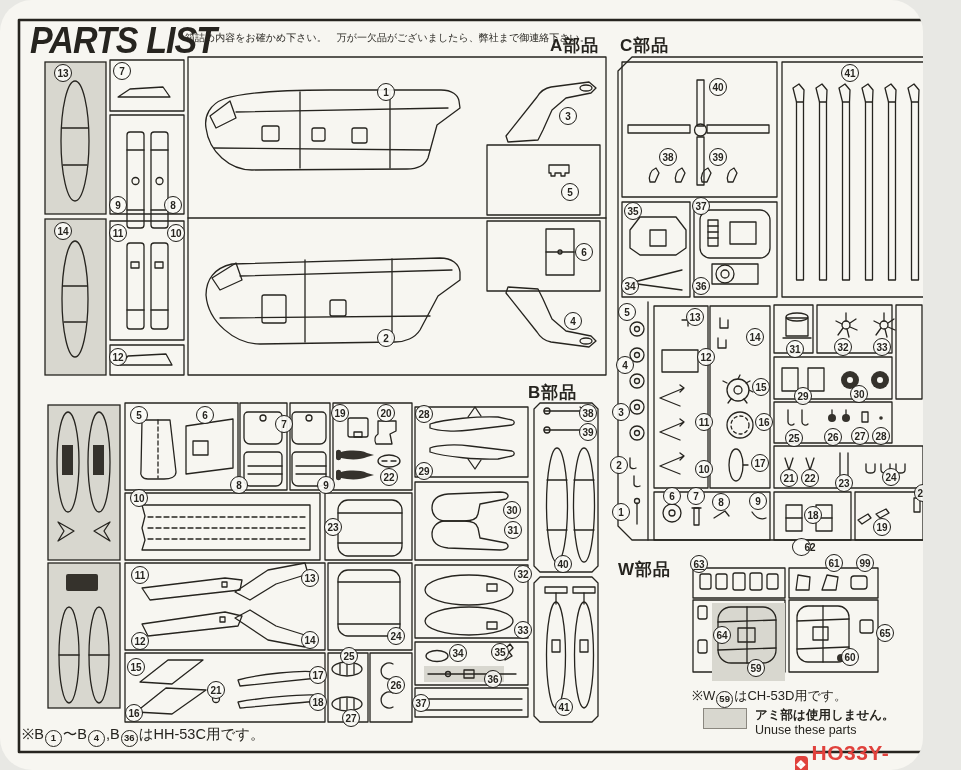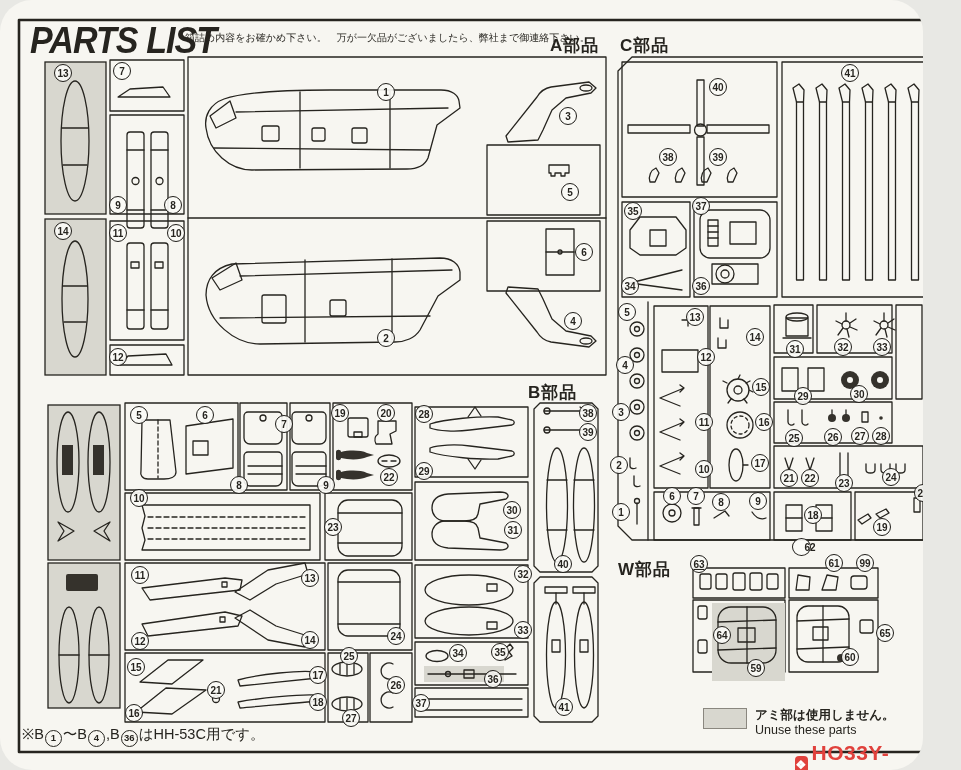--- a/index.html
+++ b/index.html
@@ -476,20 +476,23 @@
   <div class="txt sec-label" style="left:540px;top:34px;margin-left:10px;">A部品</div>
   <div class="txt sec-label" style="left:620px;top:34px;">C部品</div>
   <div class="txt sec-label" style="left:528px;top:381px;">B部品</div>
   <div class="txt sec-label" style="left:618px;top:558px;">W部品</div>
 
 
   <div class="txt note-b" style="left:22px;top:723px;">
     <span>※B</span><span class="cnum">1</span><span>〜B</span><span class="cnum">4</span><span>,B</span><span class="cnum">36</span><span>はHH-53C用です。</span>
   </div>
 
+  <div class="txt note" style="left:692px;top:686px;">
+    <span>※W</span><span class="cnum">59</span><span>はCH-53D用です。</span>
+  </div>
 
   <div class="legend-swatch" style="left:703px;top:708px;"></div>
   <div class="txt legend-jp" style="left:755px;top:707px;">アミ部は使用しません。</div>
   <div class="txt legend-en" style="left:755px;top:723px;">Unuse these parts</div>
 
   <div class="watermark" style="left: 795px; top: 741px; color: rgb(224, 65, 60);">
     <span class="wm-icon">❖</span>
     <span>HO33Y-SEARCH</span>
   </div>
 

